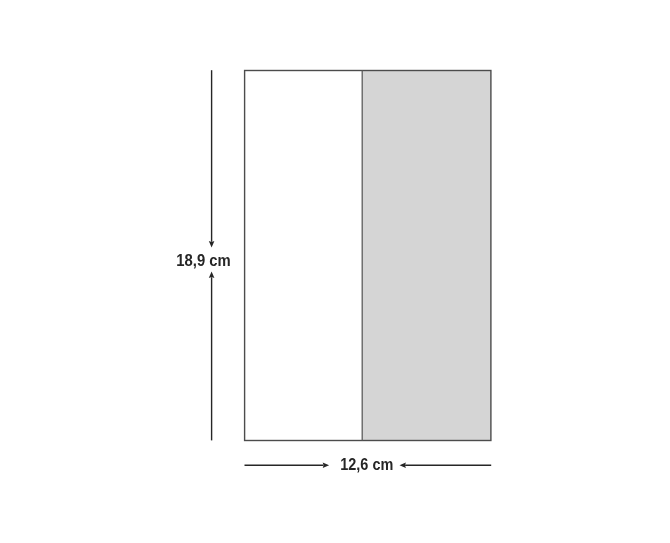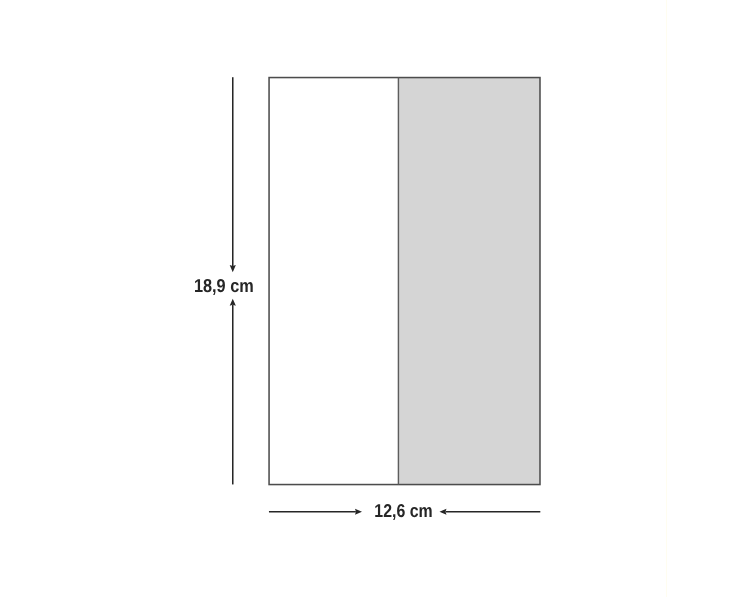--- a/index.html
+++ b/index.html
@@ -1,17 +1,17 @@
 <!DOCTYPE html>
 <html><head>
 <meta charset="utf-8">
 <title>Figure</title>
 <style>
   html,body{margin:0;padding:0;background:#ffffff;}
-  .page{width:606px;height:543px;position:relative;overflow:hidden;background:#fef9c3;}
+  .page{width:606px;height:543px;position:relative;overflow:hidden;background:#3b82f6;}
   svg{display:block;}
   text{font-family:"Liberation Sans", sans-serif;font-weight:bold;fill:#262626;}
 </style>
 </head>
 <body>
 <div class="page">
 <svg width="670" height="543" viewBox="0 0 670 543" xmlns="http://www.w3.org/2000/svg">
 
   <rect x="0" y="0" width="670" height="543" fill="#ffffff"></rect>
 

